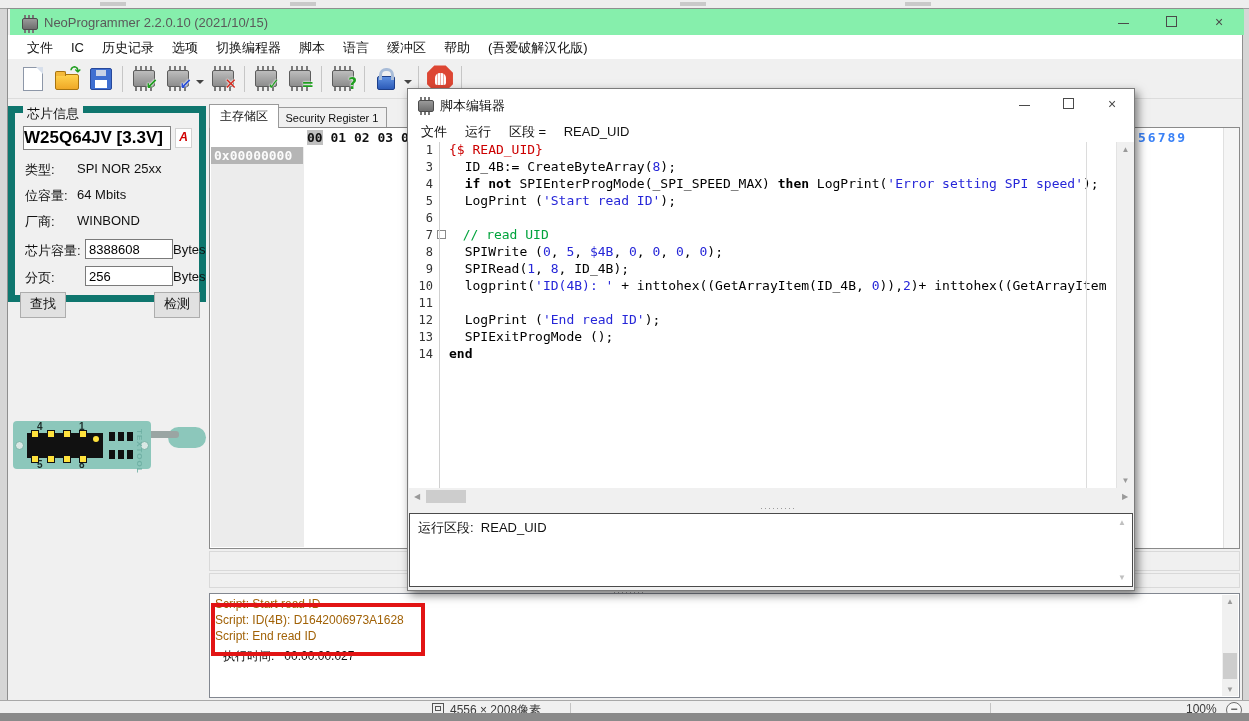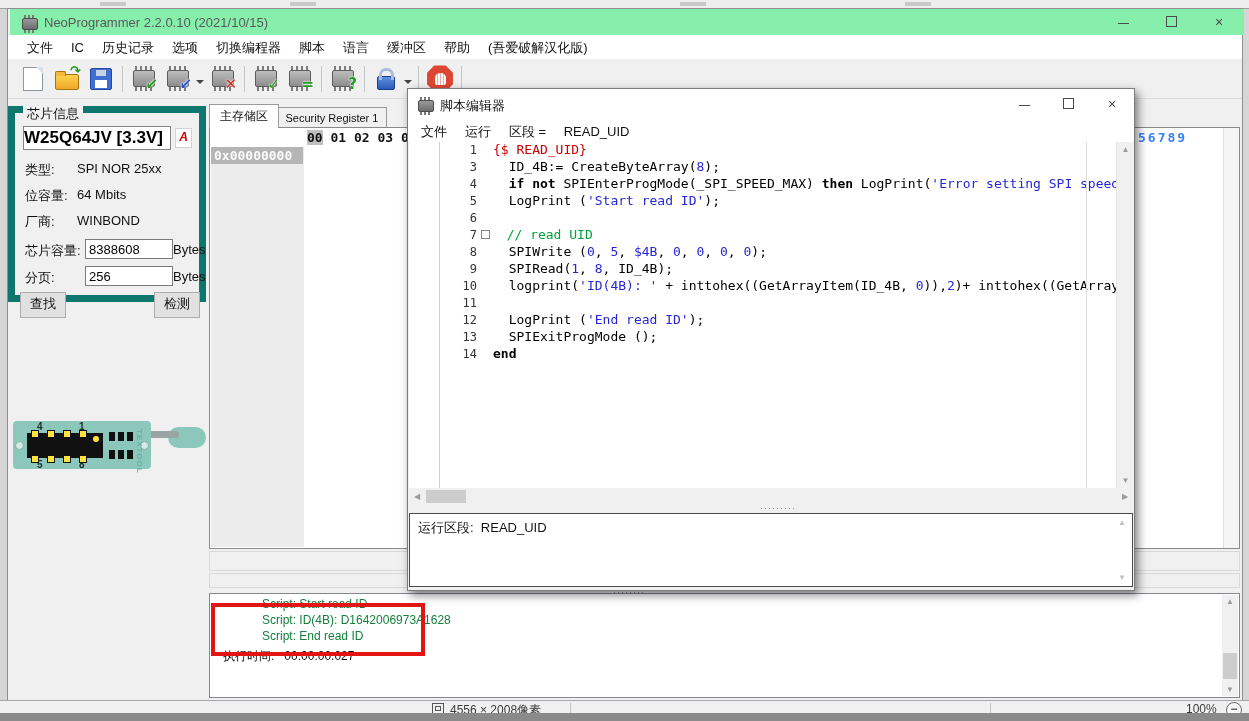--- a/index.html
+++ b/index.html
@@ -80,35 +80,35 @@
   #hex-header-right{left:928px;top:2px;font:bold 13px "DejaVu Sans Mono",monospace;letter-spacing:2px;color:#3b82f6;}
   #hex-address{left:1px;top:19px;width:92px;height:17px;background:#b5b5b5;color:#fbfbfb;font:bold 13px "DejaVu Sans Mono",monospace;line-height:17px;padding-left:3px;box-sizing:border-box;}
   #hex-vscroll{right:0;top:0;width:15px;height:420px;background:#f5f5f5;border-left:1px solid #e0e0e0;}
   
   .statstrip{left:201px;width:1031px;background:#f0f0f0;border:1px solid #d9d9d9;box-sizing:border-box;}
   #stripA{top:542px;height:20px;}
   #stripB{top:564px;height:15px;}
   .vdiv{position:absolute;left:229px;top:2px;width:1px;height:15px;background:#cfcfcf;}
   #mw-splitdots{left:605px;top:578px;font-size:9px;color:#8f8f8f;letter-spacing:1px;}
   #log{left:201px;top:584px;width:1031px;height:105px;background:#fff;border:1px solid #828790;box-sizing:border-box;}
-  .logline{position:absolute;left:5px;font-size:12px;color:#15803d;white-space:nowrap;margin-left:47px;}
+  .logline{position:absolute;left:5px;font-size:12px;color:#a16207;white-space:nowrap;}
   #exec-line{position:absolute;left:5px;top:54px;font-size:12px;color:#111;margin-left:8px;}
   .sbar{position:absolute;background:#f0f0f0;}
   .sarrow{position:absolute;color:#9a9a9a;font-size:8px;width:100%;text-align:center;}
   .sthumb{position:absolute;background:#cdcdcd;}
   
   #redbox{left:211px;top:603px;width:206px;height:45px;border:4px solid #e21414;z-index:9;pointer-events:none;}
   
   #se{left:407px;top:88px;width:726px;height:501px;background:#f0f0f0;border:1px solid #7b7b7b;box-shadow:3px 4px 9px rgba(0,0,0,.5);z-index:5;box-sizing:content-box;}
   #se-titlebar{left:0;top:0;width:100%;height:30px;background:#fff;}
   #se-title{left:32px;top:8px;font-size:13px;color:#111;}
   #se-menubar{left:0;top:30px;width:100%;height:23px;background:#fff;line-height:23px;white-space:nowrap;padding-left:4px;box-sizing:border-box;}
   .se-section{font-size:13px;color:#111;margin-left:4px;}
   #se-code{left:1px;top:53px;width:707px;height:346px;background:#fff;overflow:hidden;}
-  .crow{height:17px;line-height:17px;font:13px "DejaVu Sans Mono",monospace;white-space:pre;color:#000;padding-left:44px;}
+  .crow{height:17px;line-height:17px;font:13px "DejaVu Sans Mono",monospace;white-space:pre;color:#000;}
   .ln{display:inline-block;width:24px;text-align:right;color:#333;margin-right:4px;font-size:12px;}
   .fold{display:inline-block;width:12px;height:9px;vertical-align:baseline;}
   .fold.fm,.fold.fo{width:9px;height:9px;border:1px solid #8a8a8a;background:#fff;font-size:10px;line-height:7px;text-align:center;color:#333;margin-right:1px;box-sizing:border-box;}
   .ctext{white-space:pre;}
   .tr{color:#cc0000;}
   .tk{font-weight:bold;color:#000;}
   .ts{color:#2626d8;}
   .tn{color:#2626d8;}
   .tc{color:#00a33c;}
   .td{color:#000;}

